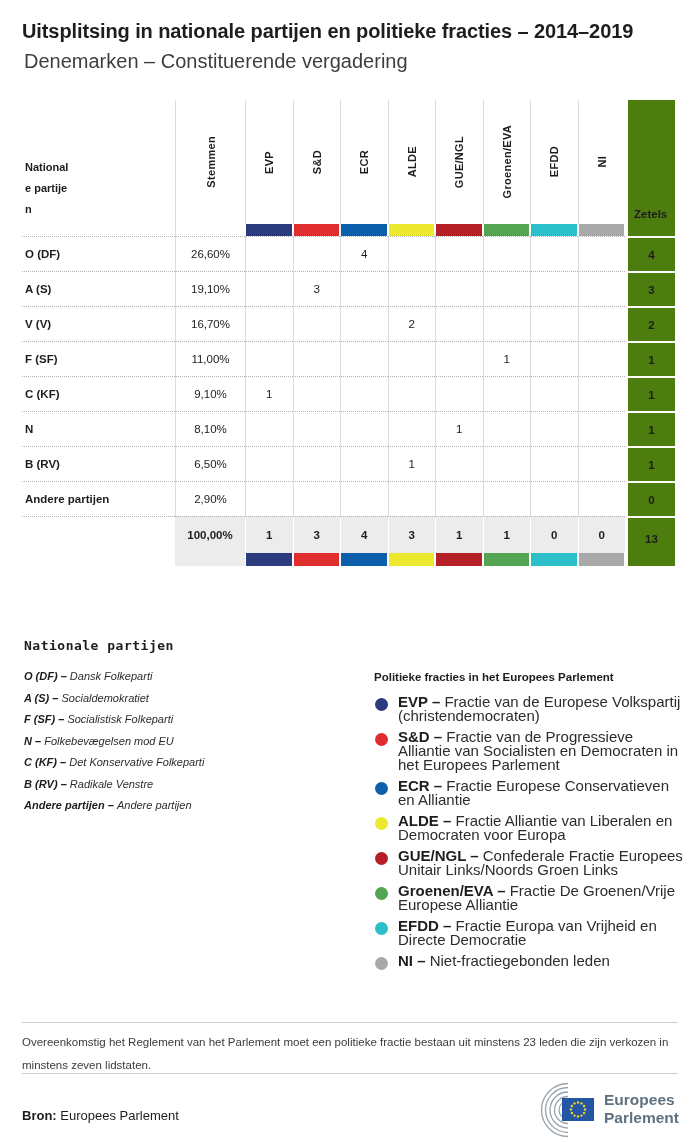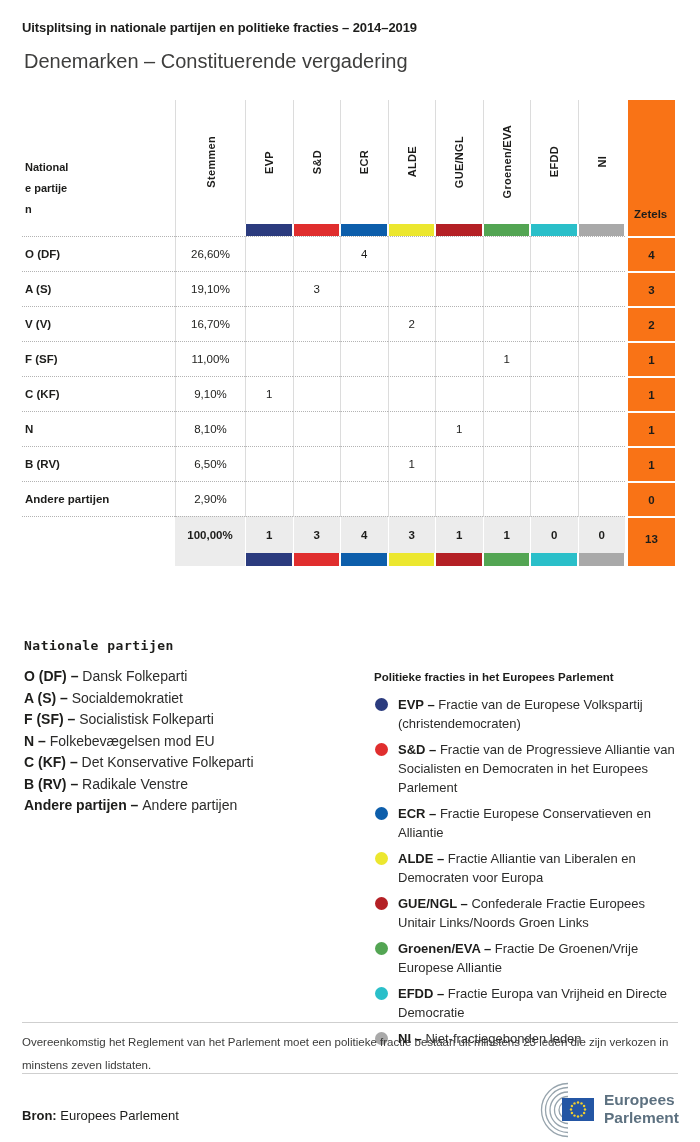--- a/index.html
+++ b/index.html
@@ -1,55 +1,55 @@
 <!DOCTYPE html>
 <html><head>
 <meta charset="utf-8">
 <style>
   html,body{margin:0;padding:0;background:#ffffff;}
   .page{position:relative;width:700px;height:1142px;background:#ffffff;
         font-family:"Liberation Sans",sans-serif;color:#1d1d1b;overflow:hidden;}
 
-  .title{position:absolute;left:22px;top:20px;font-size:13px;font-weight:bold;color:#1d1d1b;letter-spacing:-0.1px;}
+  .title{position:absolute;left:22px;top:20px;font-size:20px;font-weight:bold;color:#1d1d1b;letter-spacing:-0.1px;}
   .subtitle{position:absolute;left:24px;top:50px;font-size:20px;color:#3e3e3d;text-align:center;}
 
   
   .ep-grid{position:absolute;left:22px;top:100px;display:grid;
            grid-template-columns:153px 70px repeat(8,47.5px) 50px;}
   .cell{box-sizing:border-box;}
   .hcell{height:124px;display:flex;align-items:center;justify-content:center;}
   .corner{align-items:flex-end;justify-content:flex-start;padding:0 0 4px 3px;}
   .corner span{display:block;width:48px;font-weight:bold;font-size:11px;line-height:21px;word-break:break-all;}
   .rot{writing-mode:vertical-rl;transform:rotate(180deg);font-weight:bold;font-size:11px;letter-spacing:0.3px;white-space:nowrap;}
   .vline{border-left:1px solid #dcdcdc;}
-  .zet{background:#f97316;margin-left:3px;}
+  .zet{background:#4d7c0f;margin-left:3px;}
   .zethead{display:flex;align-items:flex-end;justify-content:flex-start;padding:0 0 4px 6px;font-weight:bold;font-size:11.5px;}
   .bar{height:12px;display:flex;}
   .bbar{height:13px;display:flex;}
   .seg{flex:1;height:100%;margin:0 1px;}
   .dcell{height:35px;display:flex;align-items:center;font-size:11.5px;}
   .lab{font-weight:bold;padding-left:3px;}
   .num{justify-content:center;}
   .dot{border-top:1px dotted #b3b3b3;}
   .zetv{justify-content:center;font-weight:bold;border-top:2px solid #ffffff;}
   .tcell{height:37px;display:flex;align-items:center;font-size:11.5px;font-weight:bold;}
   .gray{background:#ececec;}
   .grayb{background:#ececec;}
   .wline{border-left:1px solid #ffffff;}
   .ztot{padding-top:7px;}
 
   
   .legend-left{position:absolute;left:24px;top:638px;width:330px;}
   .legend-left h3{font-family:"DejaVu Sans Mono",monospace;font-size:13px;font-weight:bold;
                   letter-spacing:0.5px;margin:0 0 13px 0;color:#1d1d1b;}
-  .p-item{font-size:14px;line-height:21.5px;color:#2c2c2b;}
+  .p-item{font-size:11px;line-height:21.5px;color:#2c2c2b;font-style:italic;}
   .p-item b{color:#1d1d1b;}
   .legend-right{position:absolute;left:374px;top:652px;width:312px;margin-top:16px;}
   .legend-right h3{font-size:11.5px;font-weight:bold;margin:3px 0 12px 0;color:#1d1d1b;}
-  .g-item{display:flex;margin-bottom:7px;font-size:13px;line-height:19px;color:#2c2c2b;}
+  .g-item{display:flex;margin-bottom:7px;font-size:15px;line-height:14px;color:#2c2c2b;}
   .g-dot{width:13px;height:13px;border-radius:50%;margin:3px 10px 0 1px;flex:none;}
   .g-text{flex:1;}
   .g-text b{color:#1d1d1b;}
 
   
   .rule{position:absolute;left:22px;width:656px;border-top:1px solid #cfcfcf;height:0;}
   .rule1{top:1022px;}
   .rule2{top:1073px;}
   .note{position:absolute;left:22px;top:1031px;width:660px;font-size:11.5px;line-height:23px;color:#3b3b3a;}
   .bron{position:absolute;left:22px;top:1108px;font-size:13px;color:#1d1d1b;}

